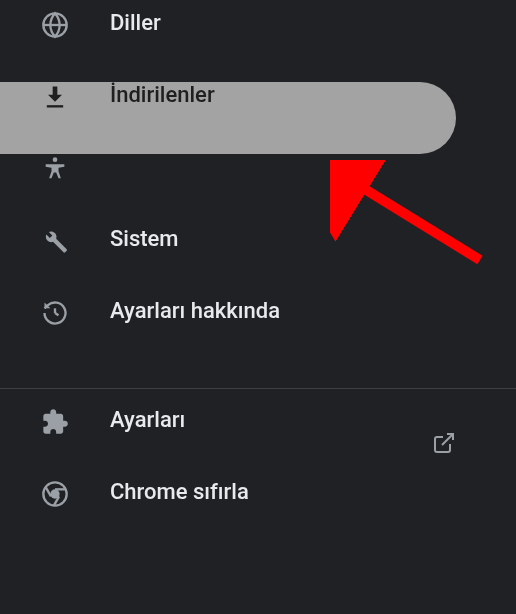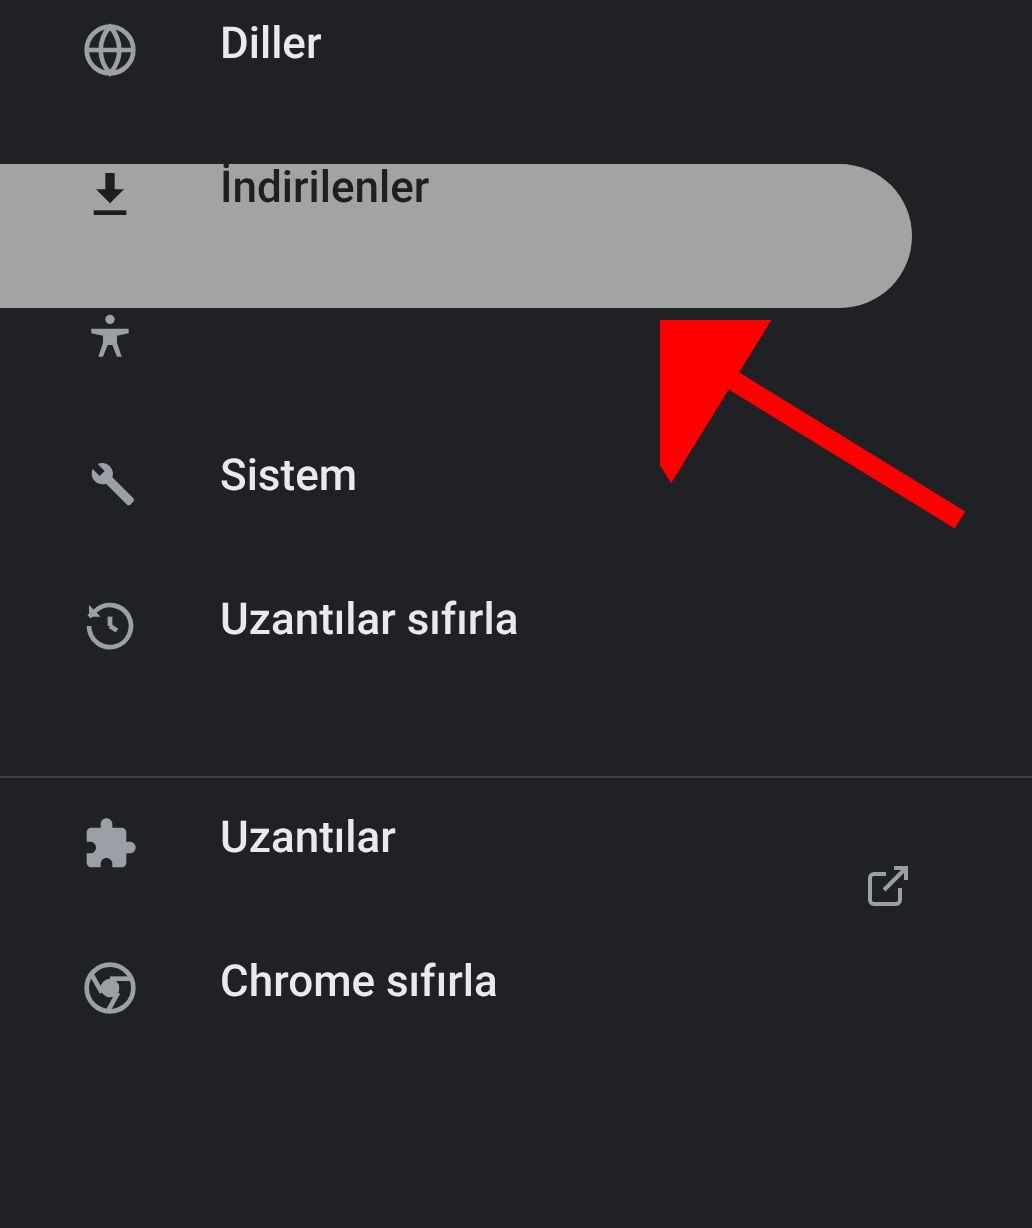--- a/index.html
+++ b/index.html
@@ -104,32 +104,32 @@
 
   <div class="nav-item">
     <span class="icon">
       <svg width="28" height="28" viewBox="0 0 24 24" fill="none" stroke="currentColor" stroke-width="2">
         <path d="M3 12a9 9 0 1 0 3-6.7L3 8"></path>
         <polyline points="3 3 3 8 8 8" fill="currentColor" stroke="none"></polyline>
         <line x1="12" y1="8" x2="12" y2="12"></line>
         <line x1="12" y1="12" x2="15" y2="14"></line>
       </svg>
     </span>
-    <span class="label">Uzantılar sıfırla</span>
+    <span class="label">Ayarları hakkında</span>
   </div>
 
   <div class="divider"></div>
 
   <div class="nav-item">
     <span class="icon">
       <svg width="28" height="28" viewBox="0 0 24 24" fill="currentColor">
         <path d="M20.5 11H19V7c0-1.1-.9-2-2-2h-4V3.5C13 2.1 11.9 1 10.5 1S8 2.1 8 3.5V5H4c-1.1 0-2 .9-2 2v4h1.5C4.9 11 6 12.1 6 13.5S4.9 16 3.5 16H2v4c0 1.1.9 2 2 2h4v-1.5c0-1.4 1.1-2.5 2.5-2.5s2.5 1.1 2.5 2.5V22h4c1.1 0 2-.9 2-2v-4h1.5c1.4 0 2.5-1.1 2.5-2.5S21.9 11 20.5 11z"></path>
       </svg>
     </span>
-    <span class="label">Uzantılar</span>
+    <span class="label">Ayarları</span>
     <span class="ext-link-icon">
       <svg width="24" height="24" viewBox="0 0 24 24" fill="none" stroke="currentColor" stroke-width="2">
         <path d="M18 13v6a2 2 0 0 1-2 2H5a2 2 0 0 1-2-2V8a2 2 0 0 1 2-2h6"></path>
         <polyline points="15 3 21 3 21 9"></polyline>
         <line x1="10" y1="14" x2="21" y2="3"></line>
       </svg>
     </span>
   </div>
 
   <div class="nav-item">

